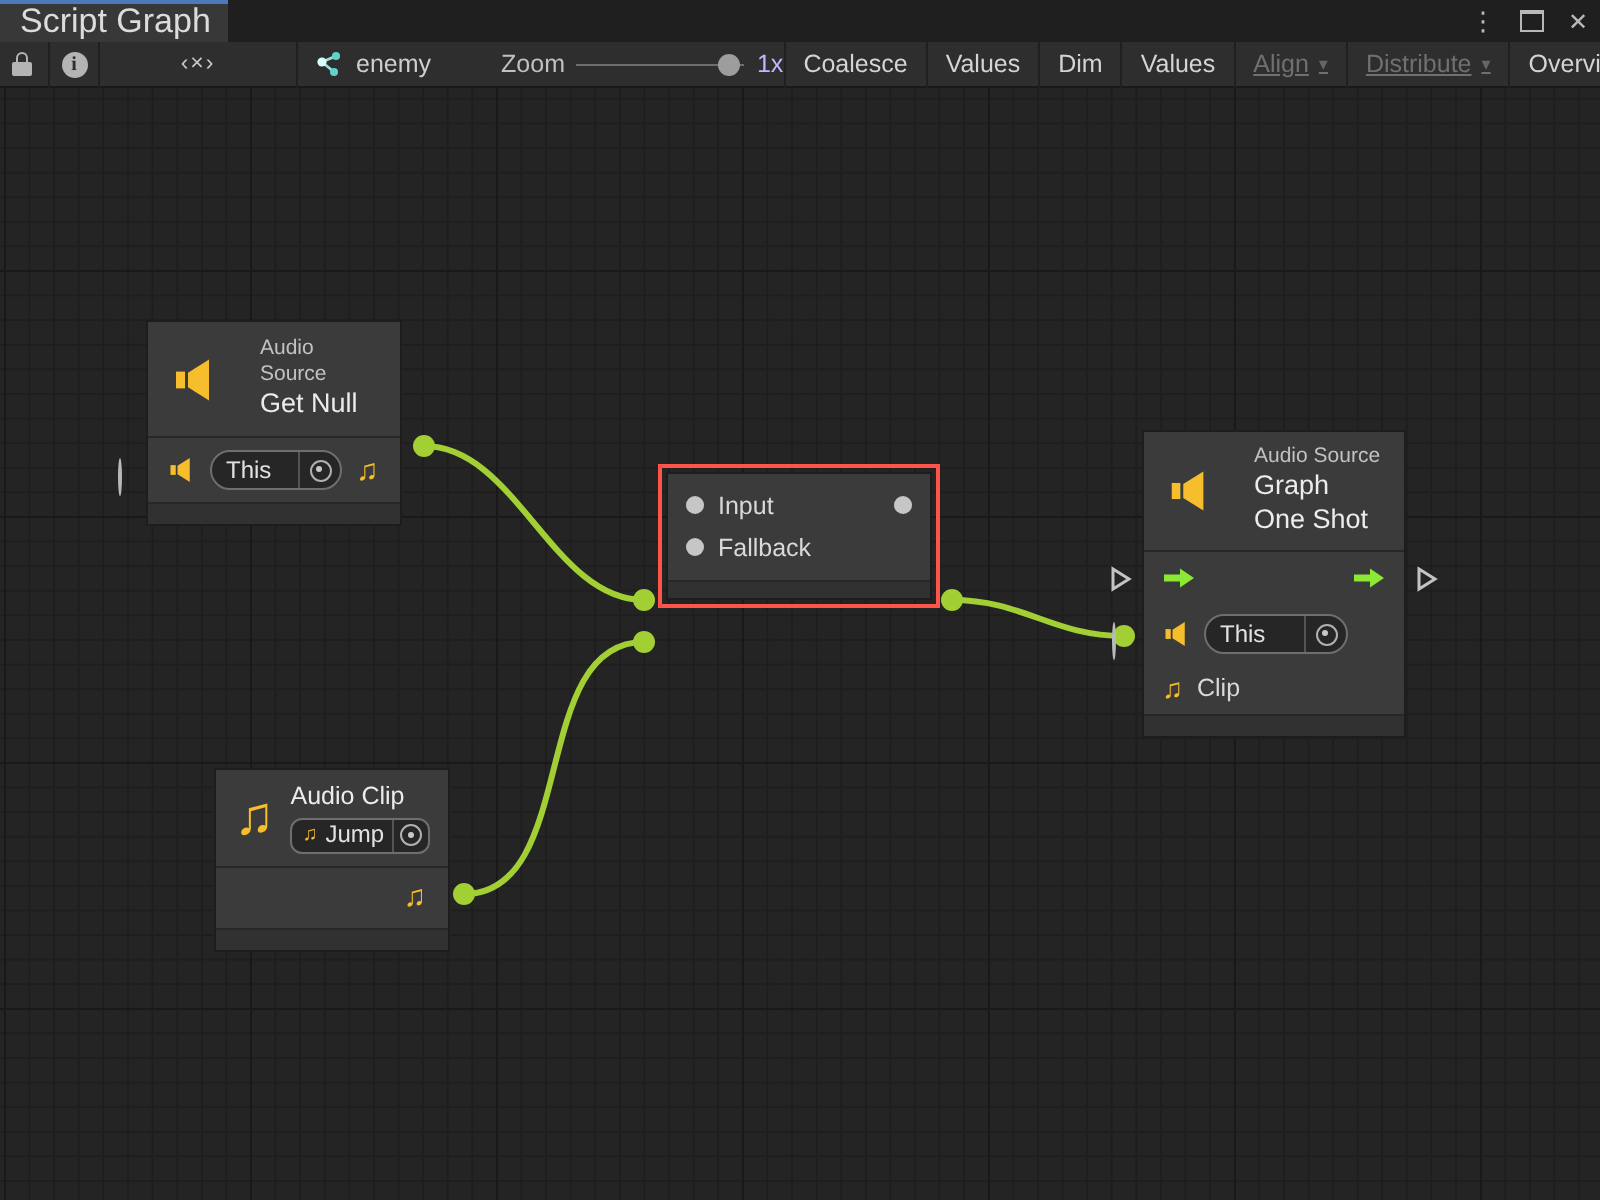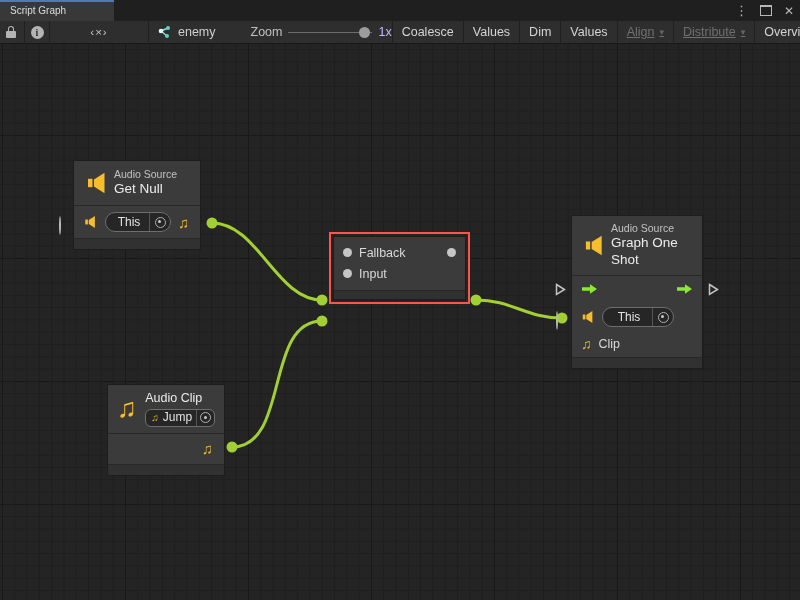--- a/index.html
+++ b/index.html
@@ -3,21 +3,21 @@
 <meta charset="utf-8">
 <style>
   html,body{margin:0;padding:0;background:#161616;}
   .window{position:relative;width:800px;height:600px;background:#232323;overflow:hidden;
           font-family:"Liberation Sans", sans-serif; -webkit-font-smoothing:antialiased;}
 
   
   .titlebar{position:absolute;left:0;top:0;width:800px;height:21px;background:#1f1f1f;}
   .tab{position:absolute;left:0;top:0;width:114px;height:21px;background:#383838;
        border-top:2px solid #4a7ab8;box-sizing:border-box;
-       color:#dcdcdc;font-size:10px;line-height:18px;padding-left:10px;}
+       color:#dcdcdc;font-size:17px;line-height:18px;padding-left:10px;}
   .win-controls{position:absolute;right:6px;top:0;height:21px;display:flex;align-items:center;gap:12px;color:#b8b8b8;}
   .kebab{font-size:13px;line-height:1;}
   .maxbox{width:10px;height:8px;border:1px solid #b8b8b8;border-top:2px solid #b8b8b8;}
   .closex{font-size:12px;line-height:1;}
 
   
   .toolbar{position:absolute;left:0;top:21px;width:800px;height:23px;background:#2e2e2e;
            border-bottom:1px solid #191919;box-sizing:border-box;display:flex;align-items:center;
            color:#d4d4d4;font-size:12.5px;}
   .tb-sep{width:1px;height:23px;background:#202020;flex:none;}
@@ -51,26 +51,26 @@
       linear-gradient(#191919 1px,transparent 1px),
       linear-gradient(90deg,#1e1e1e 1px,transparent 1px),
       linear-gradient(#1e1e1e 1px,transparent 1px);
     background-size:123px 123px,123px 123px,12.3px 12.3px,12.3px 12.3px;
     background-position:2px 91px,2px 91px,2px 91px,2px 91px;}
 
   .edges{position:absolute;left:0;top:0;width:800px;height:556px;}
 
   
   .node{position:absolute;background:#3b3b3b;border:1px solid #1d1d1d;box-sizing:border-box;color:#e6e6e6;}
-  .node-header{display:flex;align-items:center;gap:4px;padding:7px 10px;border-bottom:1px solid #272727;}
+  .node-header{display:flex;align-items:center;gap:20px;padding:7px 10px;border-bottom:1px solid #272727;}
   .hdr-text{display:flex;flex-direction:column;line-height:1.25;}
   .hdr-sub{font-size:10.5px;color:#c2c2c2;}
   .hdr-title{font-size:13.5px;color:#ececec;}
   .node-footer{height:10px;background:#313131;border-top:1px solid #272727;}
-  .node-body{position:relative;text-align:center;}
+  .node-body{position:relative;}
   .row{display:flex;align-items:center;gap:7px;padding:0 9px;}
 
   .speaker{flex:none;display:block;}
   .note{color:#f6be2c;line-height:1;flex:none;}
   .pin-field{display:flex;align-items:center;background:#262626;border:1px solid #6e6e6e;
              border-radius:10px;height:20px;padding:0 0 0 7px;font-size:12px;color:#e2e2e2;box-sizing:border-box;}
   .pin-field .fval{flex:1;}
   .picker{display:flex;align-items:center;justify-content:center;width:20px;height:18px;border-left:1px solid #555;margin-left:4px;}
   .picker-dot{width:11px;height:11px;border:1.4px solid #b0b0b0;border-radius:50%;position:relative;box-sizing:border-box;}
   .picker-dot::after{content:"";position:absolute;left:2.6px;top:2.6px;width:3px;height:3px;border-radius:50%;background:#c8c8c8;}
@@ -212,25 +212,25 @@
         </div>
         <div class="port-out" style="left:-15px;top:11px;"><span class="port-circle"></span></div>
       </div>
       <div class="node-footer"></div>
     </div>
 
     <div class="node selected" style="left:333px;top:192px;width:133px;">
       <div class="node-body" style="padding:5px 0 6px;">
         <div class="row" style="height:21px;">
           <span class="dot-gray"></span>
-          <span class="lbl">Fallback</span>
+          <span class="lbl">Input</span>
         </div>
         <div class="row" style="height:21px;">
           <span class="dot-gray"></span>
-          <span class="lbl">Input</span>
+          <span class="lbl">Fallback</span>
         </div>
         <span class="dot-gray" style="position:absolute;right:9px;top:11px;"></span>
       </div>
       <div class="node-footer" style="height:8px;"></div>
     </div>
 
     <div class="node" style="left:571px;top:171px;width:132px;">
       <div class="node-header" style="padding:6px 10px;">
         <svg class="speaker" width="25" height="23" viewBox="0 0 16 16">
           <path d="M2 5.2h3v5.6H2z" fill="#f6be2c"></path>

